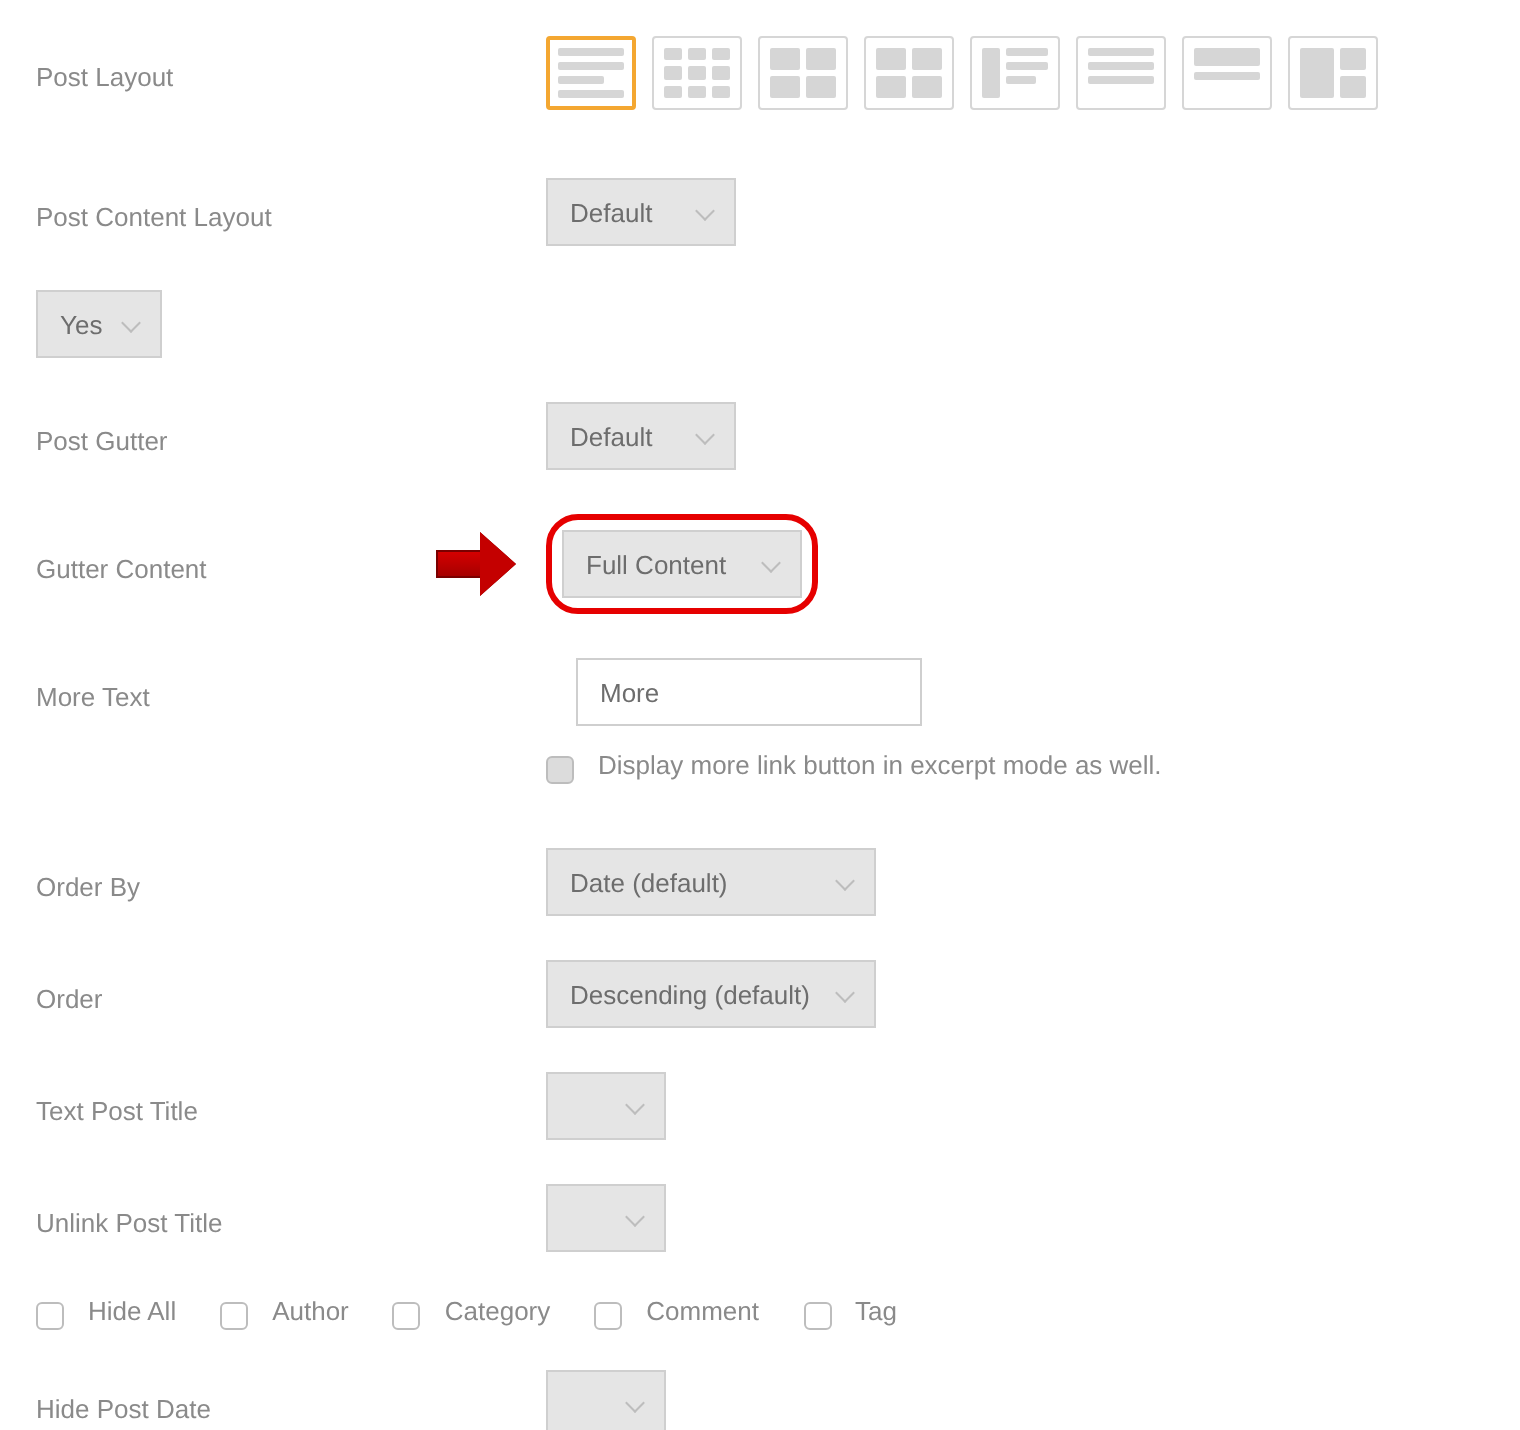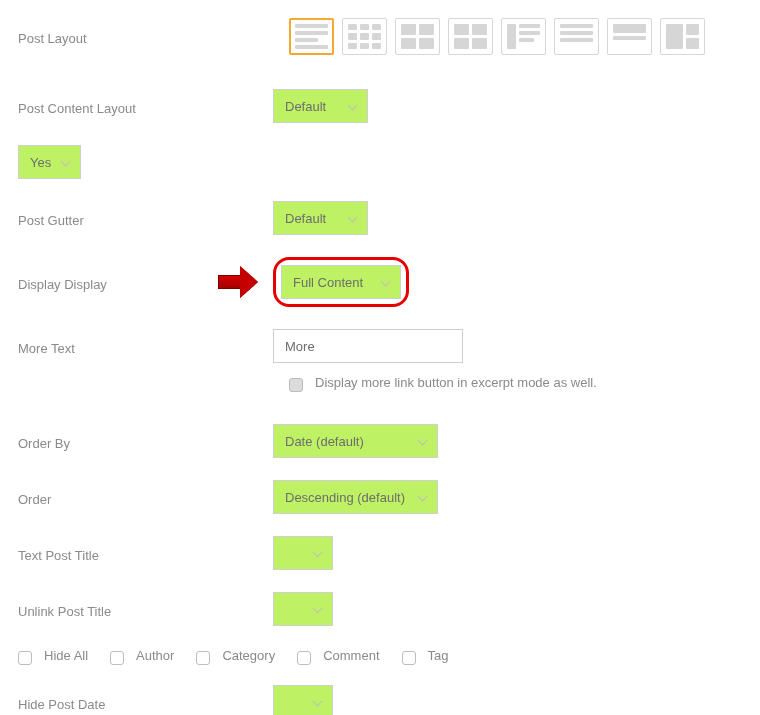--- a/index.html
+++ b/index.html
@@ -11,22 +11,22 @@
     color: #9a9a9a;
     background: #fff;
     width: 760px;
   }
   .row {
     display: flex;
     align-items: center;
     margin-bottom: 22px;
     position: relative;
   }
-  .row.tight { margin-bottom: 12px; }
-  .row.extra { margin-bottom: 34px; gap: 16px; }
+  .row.tight { margin-bottom: 12px; gap: 15px; }
+  .row.extra { margin-bottom: 34px; }
   .label-col {
     width: 255px;
     flex: 0 0 255px;
     padding-top: 4px;
   }
   .label {
     color: #8a8a8a;
   }
   .control-col {
     flex: 1;
@@ -91,21 +91,21 @@
   .col-narrow { flex: 0 0 9px !important; }
   .col-narrow .bar { height:100%; width:100%; }
 
   
   .select {
     border: 1px solid #cfcfcf;
     height: 34px;
     display: inline-flex;
     align-items: center;
     padding: 0 9px 0 11px;
-    background: #bef264;
+    background: #e5e5e5;
     color: #6d6d6d;
     cursor: pointer;
     min-width: 60px;
     justify-content: space-between;
     gap: 10px;
   }
   .select .txt { color:#6d6d6d; }
   .chev {
     width: 10px;
     height: 10px;
@@ -124,21 +124,21 @@
   .highlight-box {
     border: 3px solid #e60000;
     border-radius: 16px;
     padding: 5px;
     display:inline-block;
   }
   .text-input {
     border: 1px solid #cfcfcf;
     height: 34px;
     padding: 0 11px;
-    width: 190px;
+    width: 173px;
     color:#6d6d6d;
     font-family: inherit;
     font-size: inherit;
   }
   .check {
     width:14px; height:14px;
     border:1px solid #bdbdbd;
     border-radius:3px;
     display:inline-block;
     position:relative;
@@ -300,21 +300,21 @@
   <div class="label-col"><span class="label">Post Gutter</span></div>
   <div class="control-col">
     <div class="select" style="min-width:95px">
       <span class="txt">Default</span>
       <span class="chev"></span>
     </div>
   </div>
 </div>
 
 <div class="row">
-  <div class="label-col"><span class="label">Display Display</span></div>
+  <div class="label-col"><span class="label">Gutter Content</span></div>
   <div class="arrow-wrap">
     <span class="arrow-shaft"></span><span class="arrow-head"></span>
   </div>
   <div class="control-col">
     <span class="highlight-box">
       <span class="select" style="min-width:120px">
         <span class="txt">Full Content</span>
         <span class="chev"></span>
       </span>
     </span>

